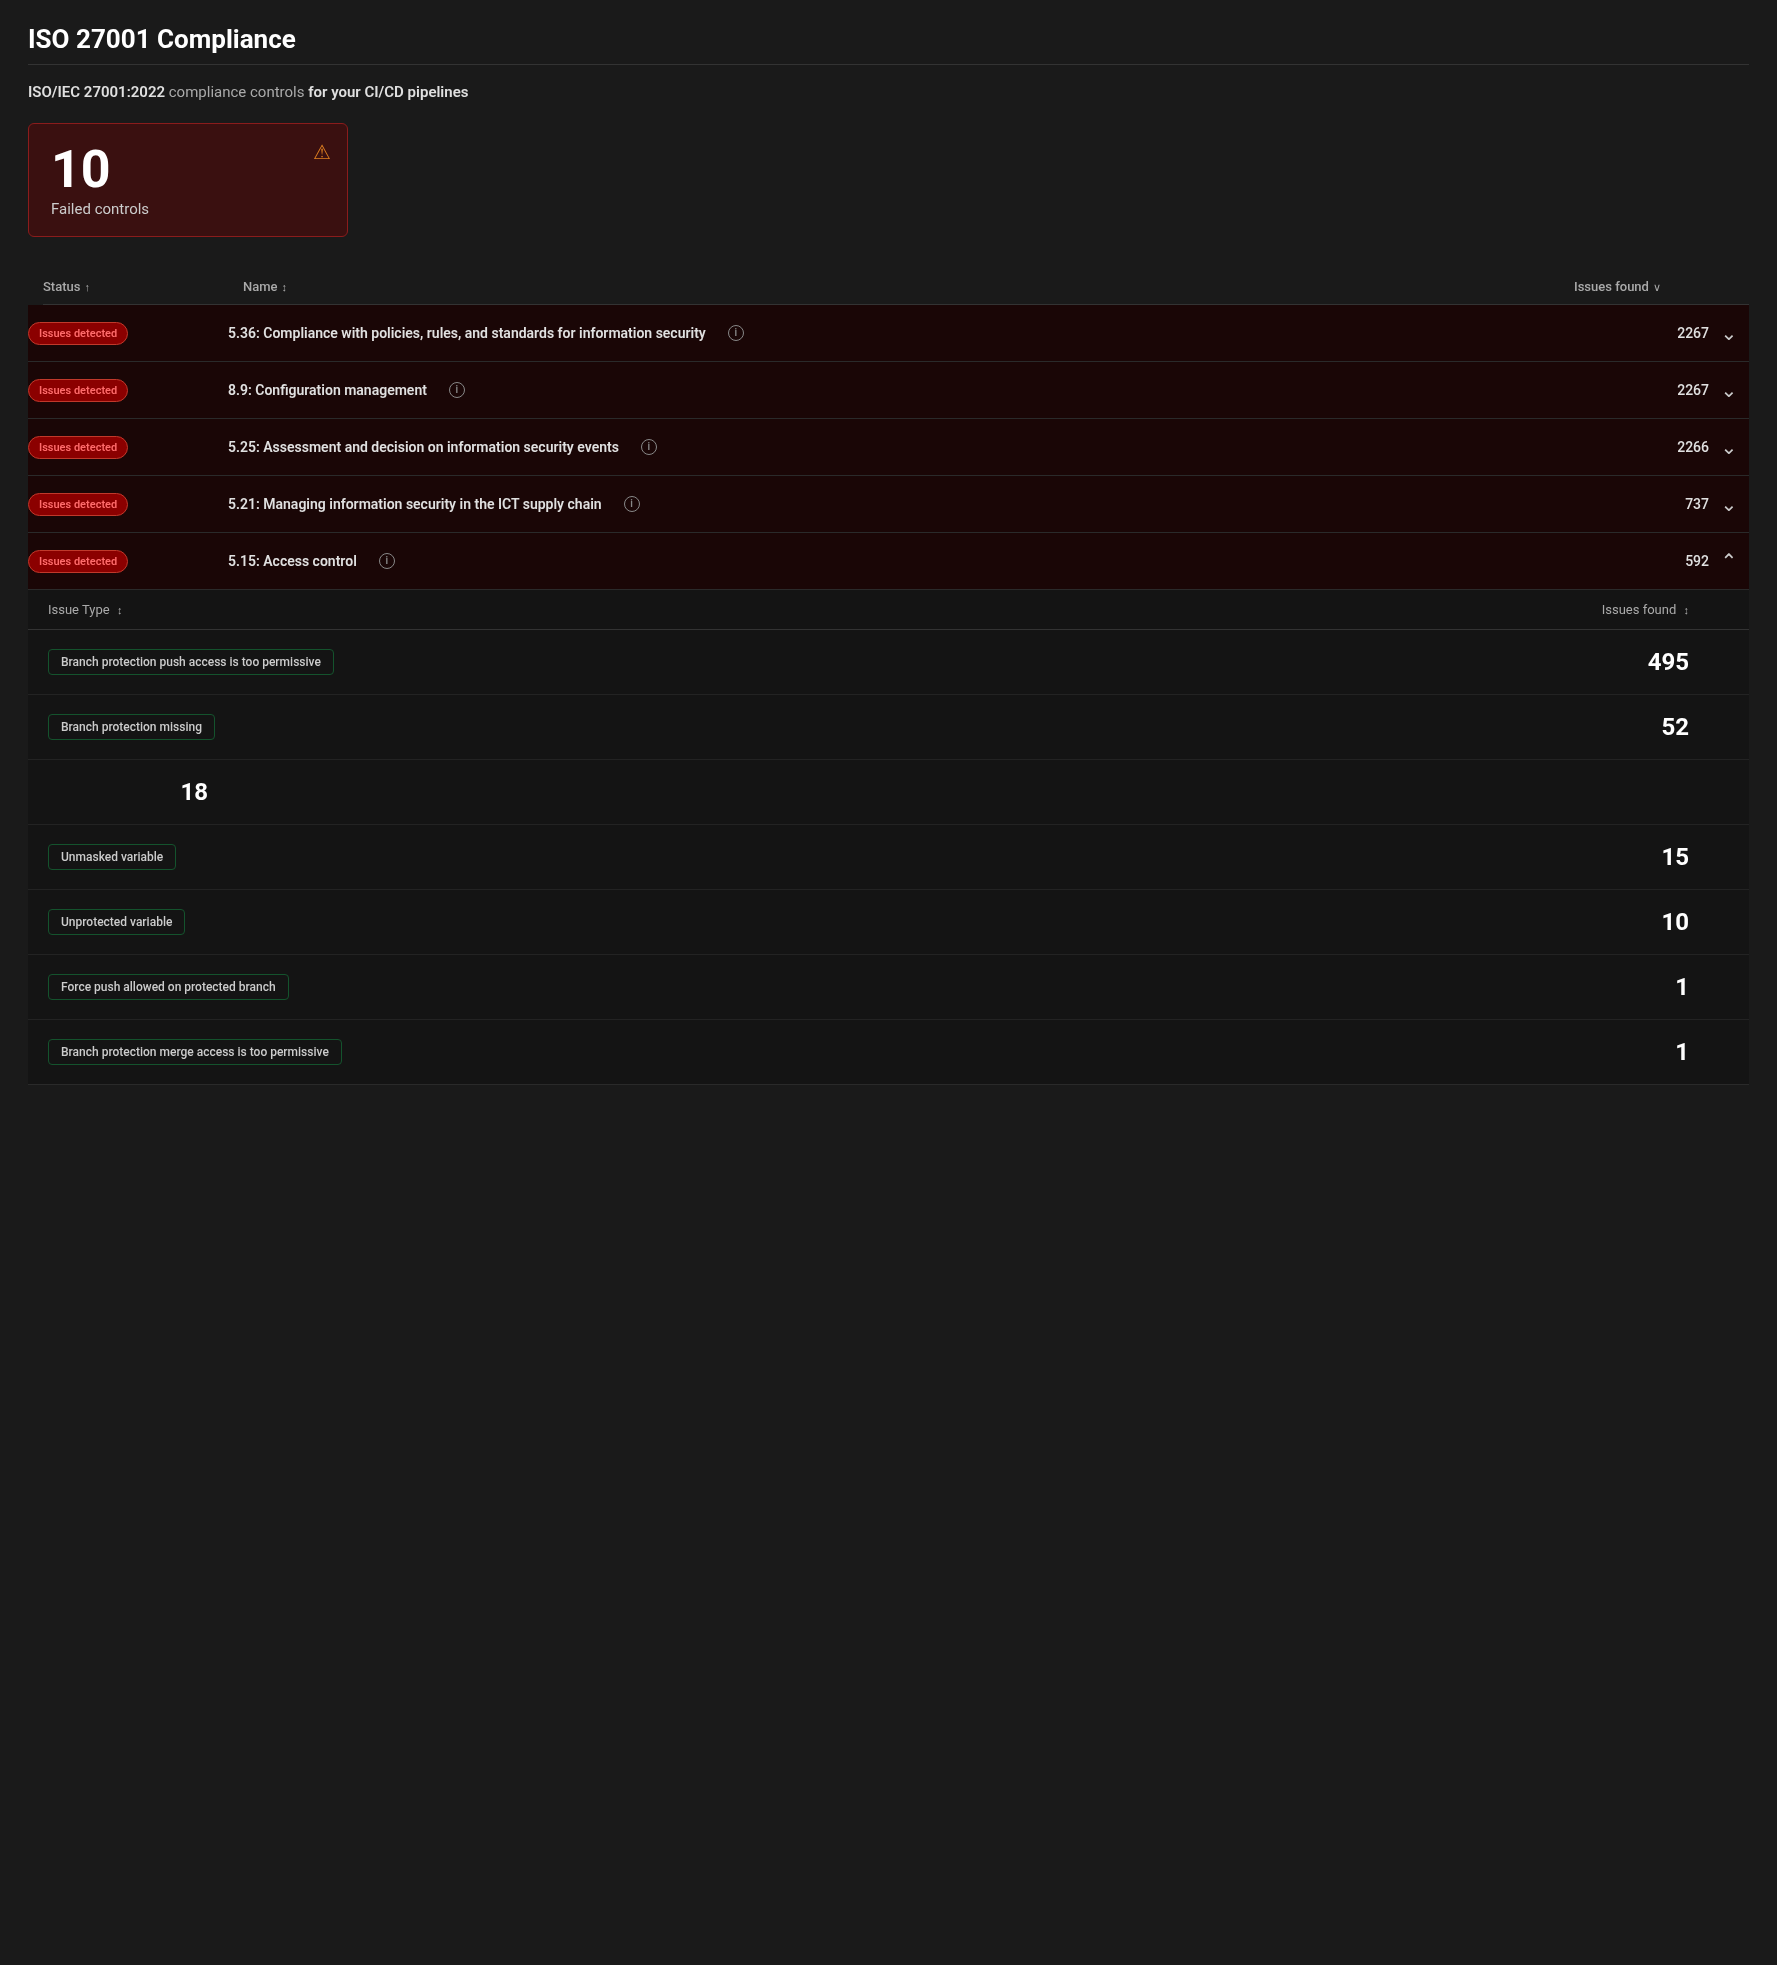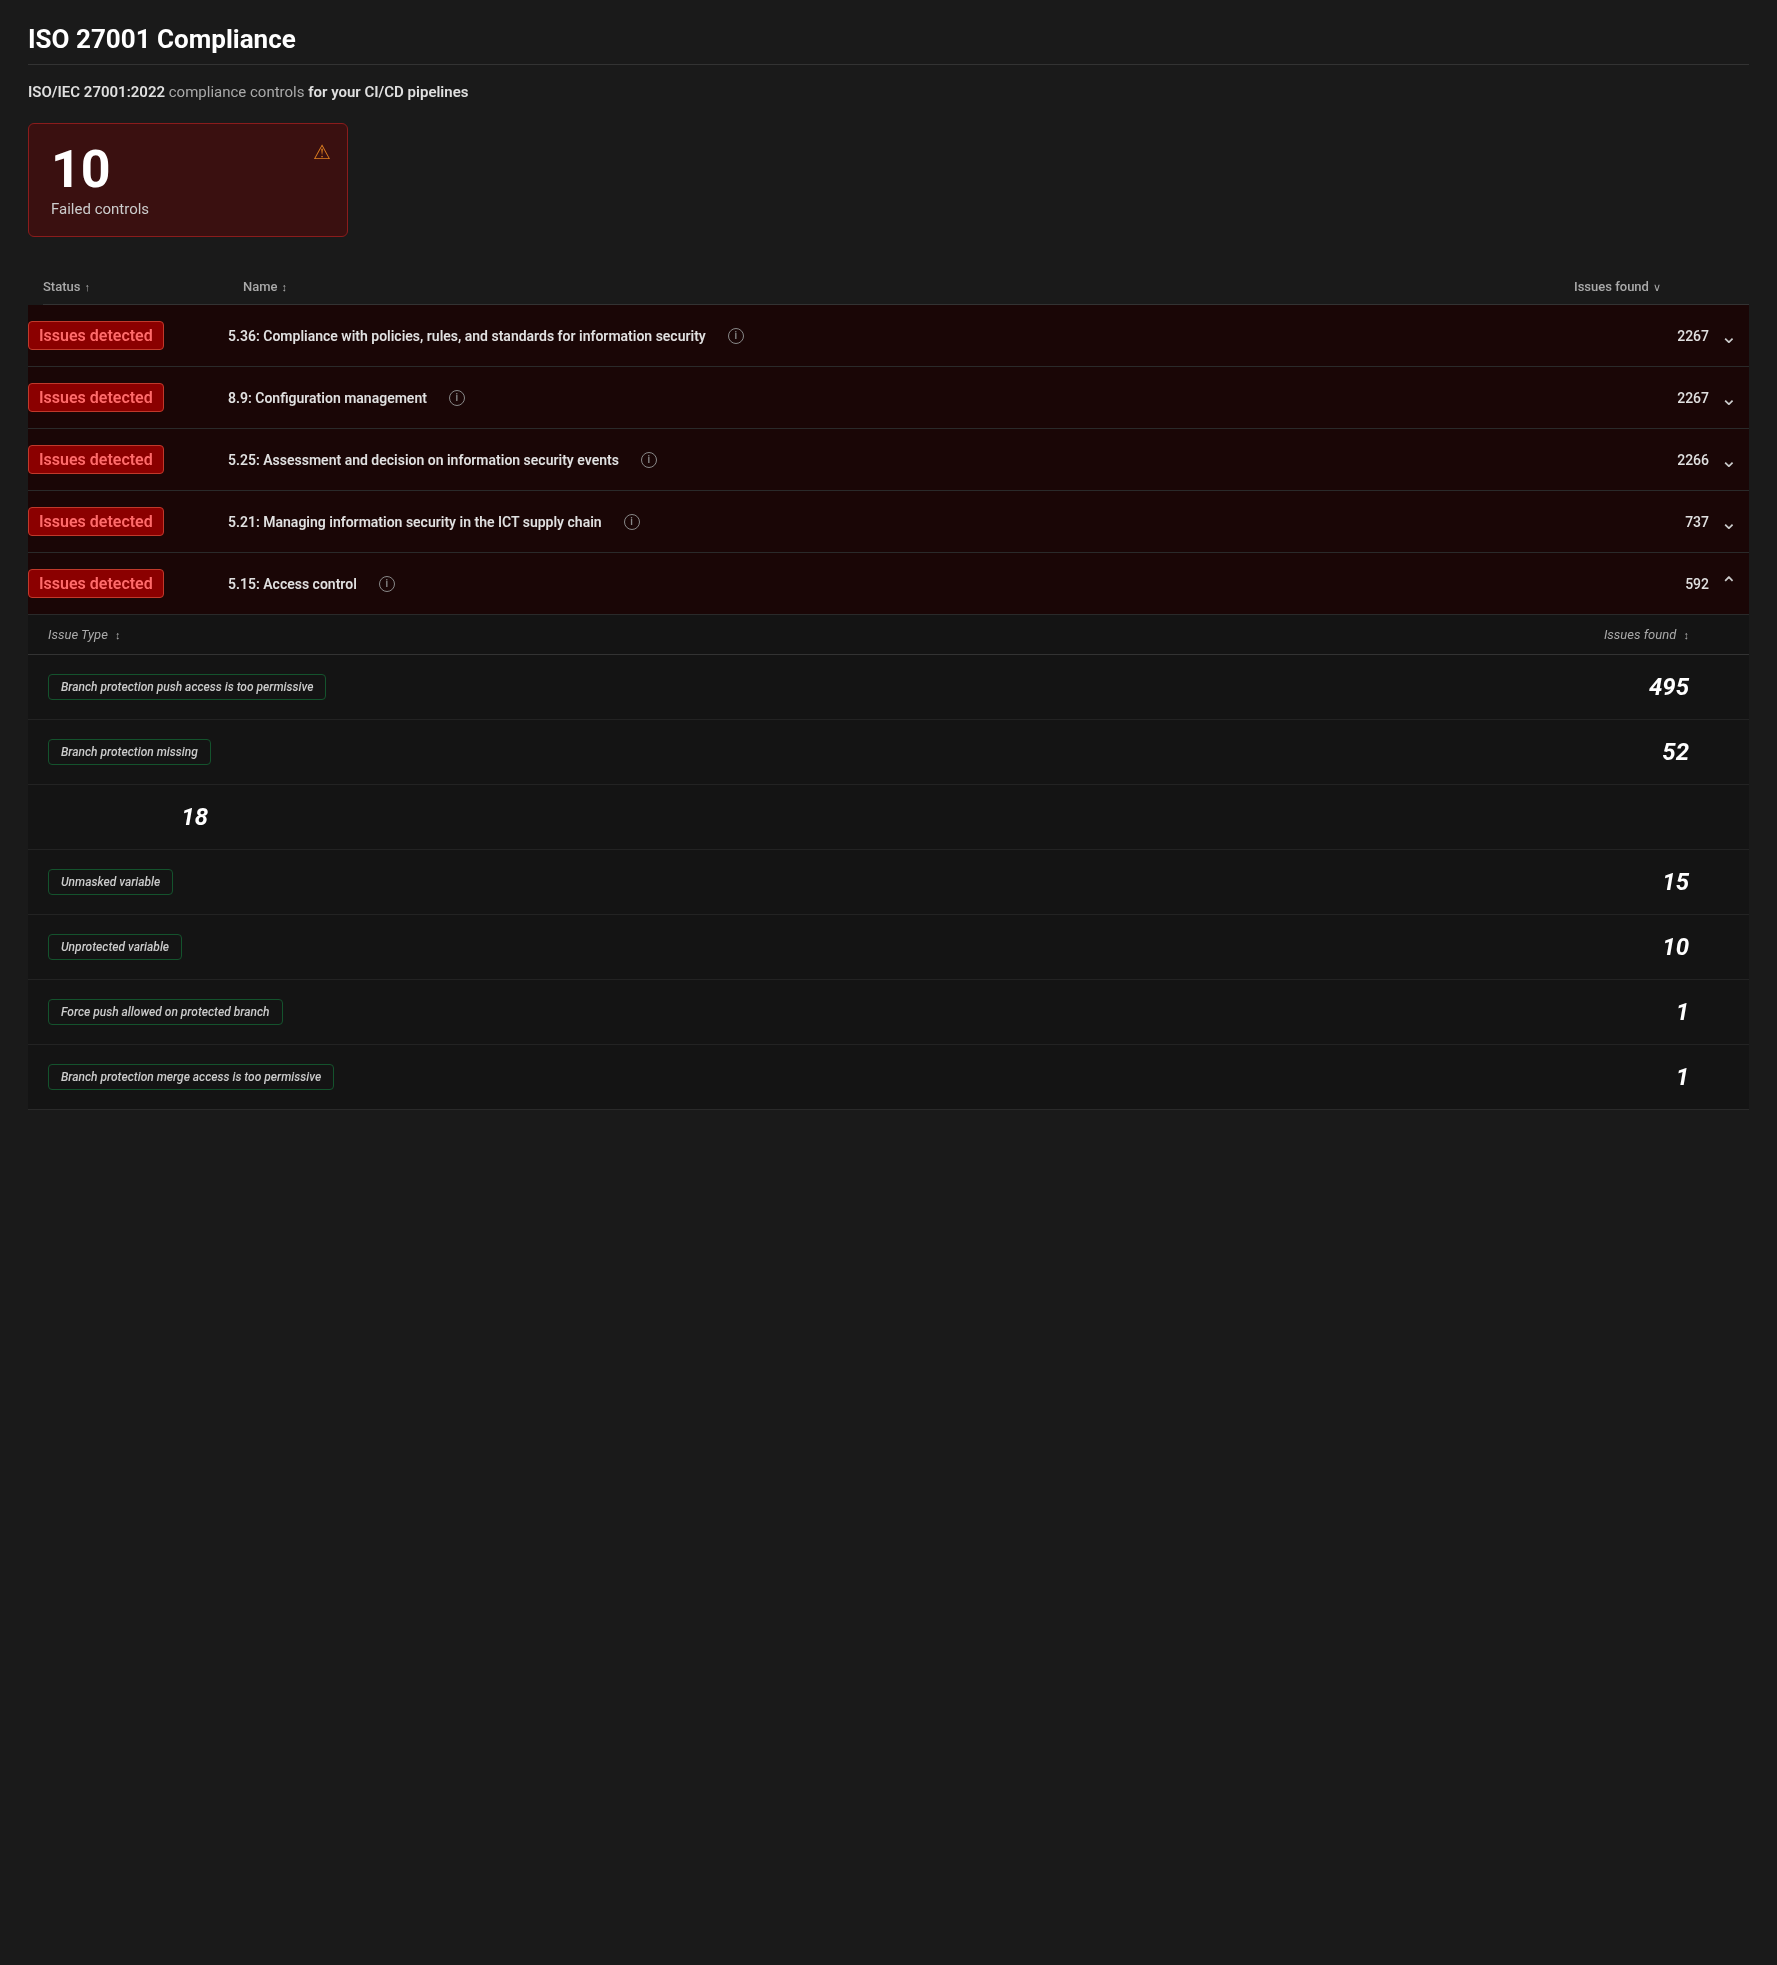--- a/index.html
+++ b/index.html
@@ -121,24 +121,24 @@
       align-items: center;
       padding: 16px 0;
       border-bottom: 1px solid #2a2a2a;
       background-color: #1a0606;
     }
 
     .status-badge {
       display: inline-block;
       background-color: #8b0000;
       color: #ff6b6b;
-      font-size: 16px;
+      font-size: 11px;
       font-weight: 600;
       padding: 4px 10px;
-      border-radius: 4px;
+      border-radius: 12px;
       border: 1px solid #c0392b;
       white-space: nowrap;
     }
 
     .row-name {
       font-size: 14px;
       font-weight: 600;
       color: #e0e0e0;
       flex: 1;
       display: flex;
@@ -175,21 +175,20 @@
       text-align: center;
       cursor: pointer;
       color: #ccc;
       font-size: 18px;
     }
 
     
     .expanded-section {
       background-color: #141414;
       border-bottom: 1px solid #2a2a2a;
-      font-style: italic;
     }
 
     .sub-table-header {
       display: flex;
       align-items: center;
       padding: 12px 20px;
       border-bottom: 1px solid #333;
       color: #aaa;
       font-size: 13px;
     }

